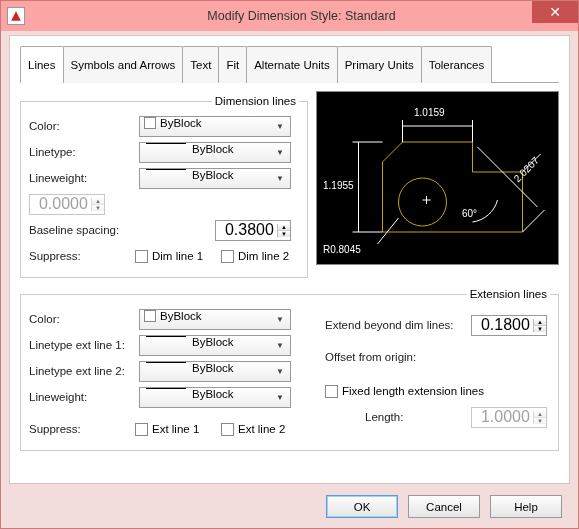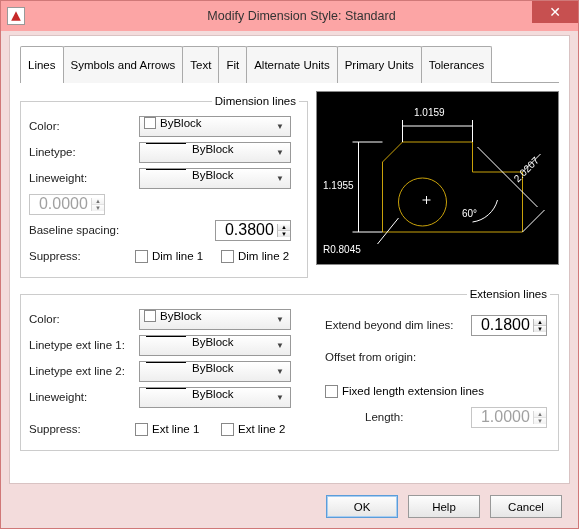--- a/index.html
+++ b/index.html
@@ -240,16 +240,16 @@
               </div>
             </div>
           </div>
         </div>
       </fieldset>
     </div>
   </div>
 
   <div class="buttons">
     <div class="btn default">OK</div>
+    <div class="btn">Cancel</div>
     <div class="btn">Help</div>
-    <div class="btn">Cancel</div>
   </div>
 </div>
 
 </body></html>

